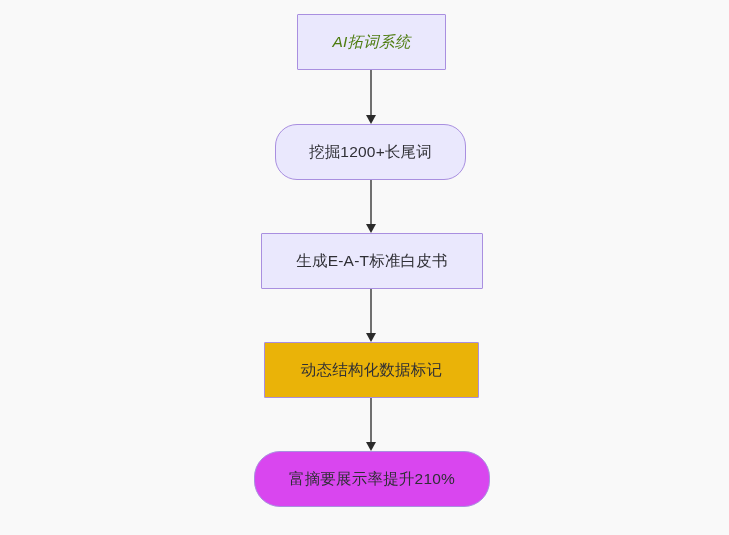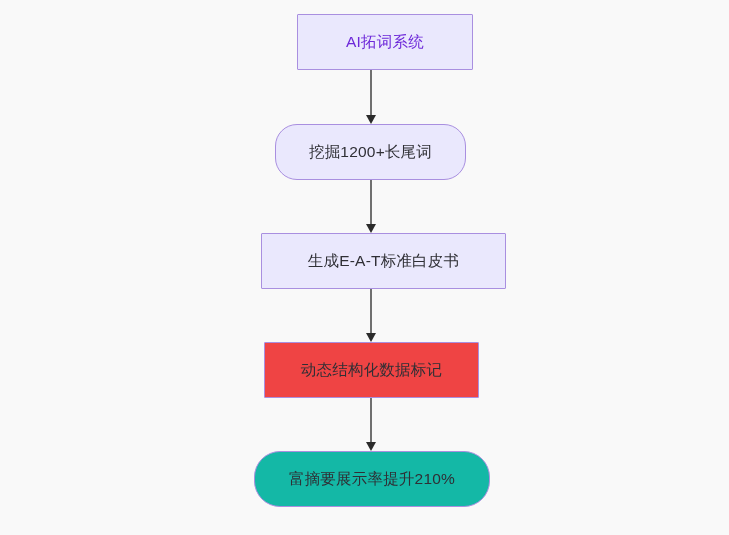--- a/index.html
+++ b/index.html
@@ -81,29 +81,29 @@
   </div>
   <div class="connector" style="left: 371px; top: 289px;">
     <div class="connector-line" style="height: 45px; background: rgb(112, 112, 112);"></div>
     <div class="connector-head" style="top: 44px; border-top-color: rgb(43, 43, 43);"></div>
   </div>
   <div class="connector" style="left: 371px; top: 398px;">
     <div class="connector-line" style="height: 45px; background: rgb(112, 112, 112);"></div>
     <div class="connector-head" style="top: 44px; border-top-color: rgb(43, 43, 43);"></div>
   </div>
 
-  <div class="node" style="left: 297px; top: 14px; width: 176px; height: 56px; background: rgb(234, 232, 253); border-color: rgb(169, 143, 224); color: #6d28d9;">
+  <div class="node" style="left: 297px; top: 14px; width: 149px; height: 56px; background: rgb(234, 232, 253); border-color: rgb(169, 143, 224); color: #4d7c0f; font-style: italic;">
     <span class="node-label">AI拓词系统</span>
   </div>
   <div class="node" style="left: 275px; top: 124px; width: 191px; height: 56px; background: rgb(234, 232, 253); border-color: rgb(169, 143, 224); color: rgb(47, 47, 53); border-radius: 22px;">
     <span class="node-label">挖掘1200+长尾词</span>
   </div>
-  <div class="node" style="left: 261px; top: 233px; width: 245px; height: 56px; background: rgb(234, 232, 253); border-color: rgb(169, 143, 224); color: rgb(47, 47, 53);">
+  <div class="node" style="left: 261px; top: 233px; width: 222px; height: 56px; background: rgb(234, 232, 253); border-color: rgb(169, 143, 224); color: rgb(47, 47, 53);">
     <span class="node-label">生成E-A-T标准白皮书</span>
   </div>
-  <div class="node" style="left: 264px; top: 342px; width: 215px; height: 56px; background: #ef4444; border-color: rgb(169, 143, 224); color: rgb(47, 47, 53);">
+  <div class="node" style="left: 264px; top: 342px; width: 215px; height: 56px; background: #eab308; border-color: rgb(169, 143, 224); color: rgb(47, 47, 53);">
     <span class="node-label">动态结构化数据标记</span>
   </div>
-  <div class="node" style="left: 254px; top: 451px; width: 236px; height: 56px; background: #14b8a6; border-color: rgb(169, 143, 224); color: rgb(47, 47, 53); border-radius: 26px;">
+  <div class="node" style="left: 254px; top: 451px; width: 236px; height: 56px; background: #d946ef; border-color: rgb(169, 143, 224); color: rgb(47, 47, 53); border-radius: 26px;">
     <span class="node-label">富摘要展示率提升210%</span>
   </div>
 
 </div>
 
 </body></html>

